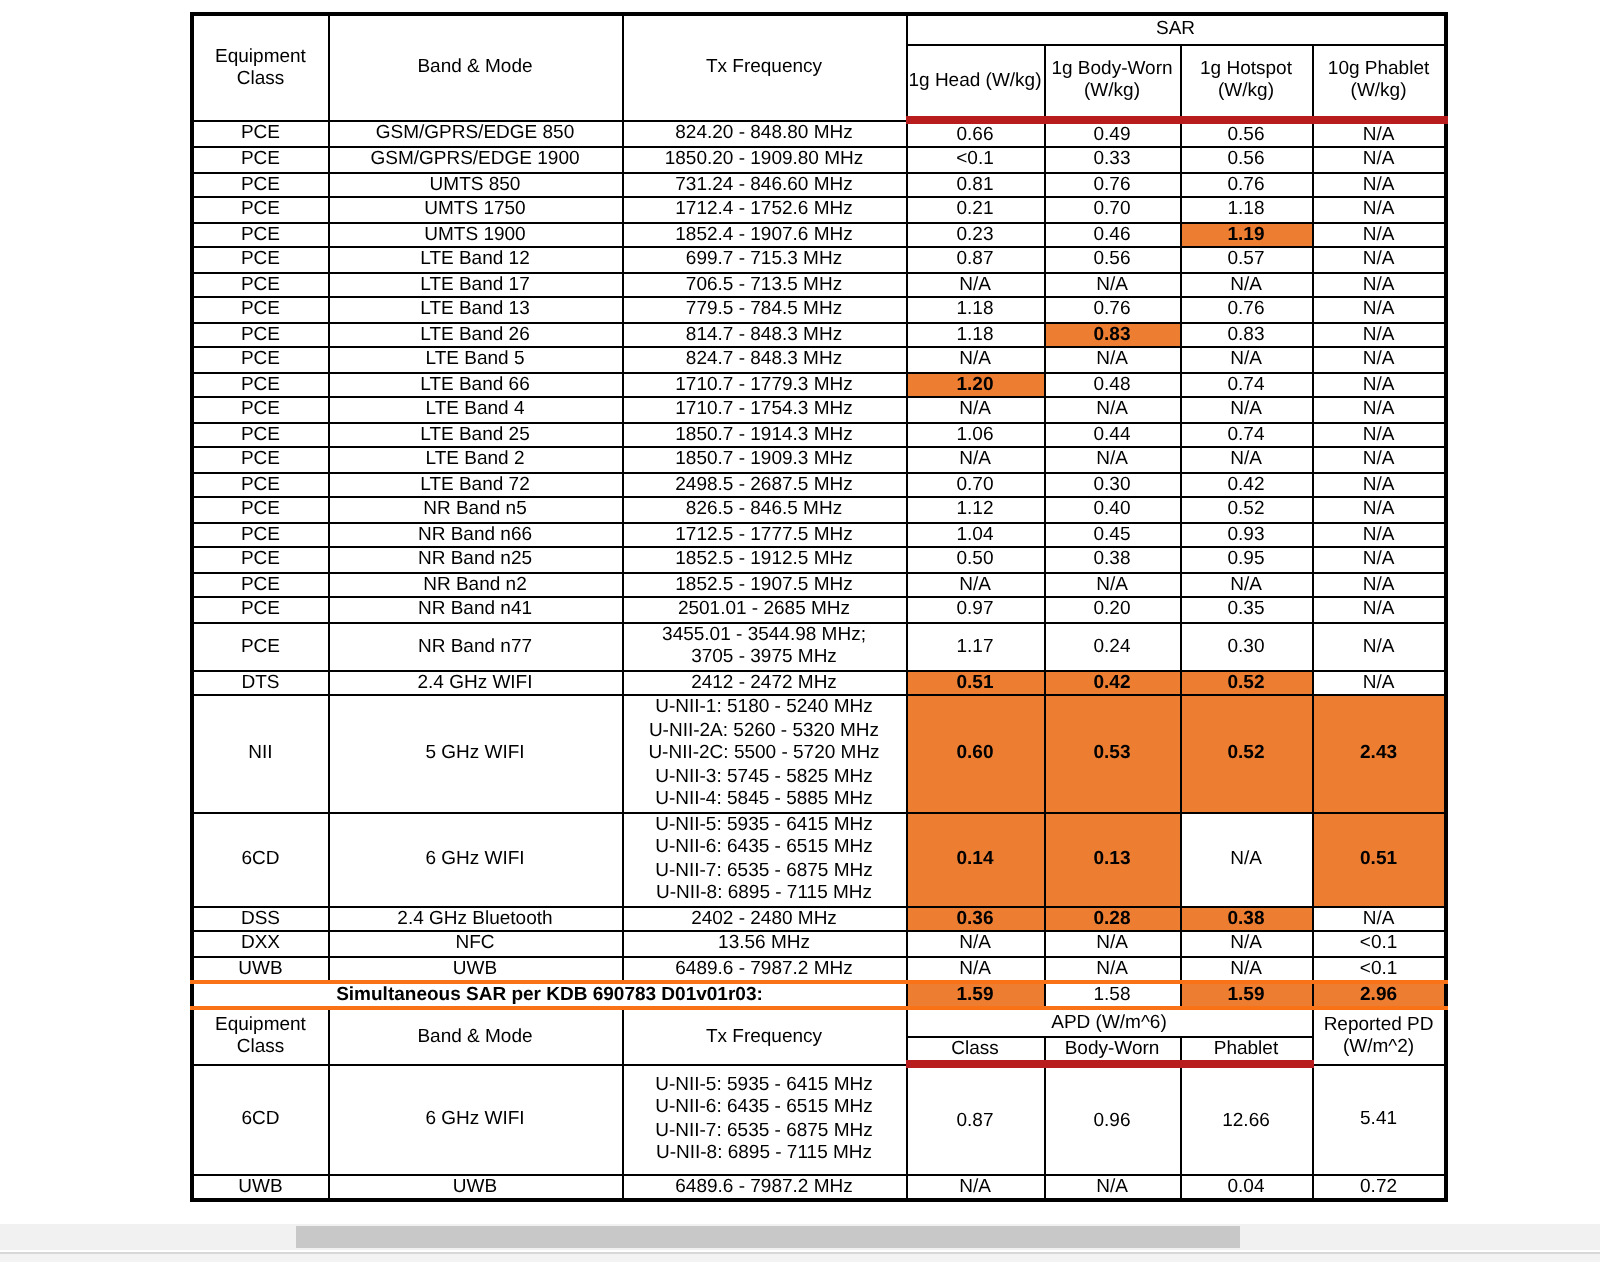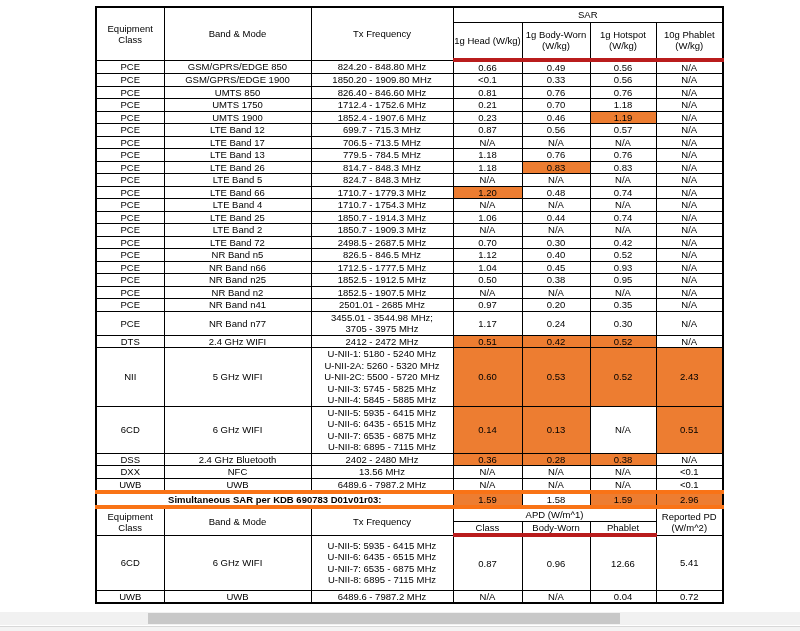--- a/index.html
+++ b/index.html
@@ -15,22 +15,22 @@
   table.sar td {
     border:1px solid #000; text-align:center; vertical-align:middle;
     line-height:11px; padding:0; overflow:hidden;
     white-space:normal; word-wrap:break-word;
   }
   tr.single { height:12px; }
   tr.hrow1 { height:15px; }
   tr.hrow2 { height:38px; }
   tr.h2row { height:14px; }
   #t1sub td, #t2sub td { border-bottom:4px solid #b91c1c; }
-  tr.thick-top td { border-top:4px solid #f97316; }
-  td.hl { background:#ED7D31; font-weight:normal; }
+  tr.thick-top td { border-top:2px solid #f97316; }
+  td.hl { background:#ED7D31; font-weight:bold; }
   td.simlabel { text-align:left; font-weight:bold; padding:1px 0 1px 3px; }
   tr.padrow td { padding-top:4px; padding-bottom:4px; }
   .freq-line { line-height:11.5px; }
 
   .scroll-track { position:absolute; left:0; top:612px; width:800px; height:13px; background:#f1f1f1; }
   .scroll-thumb { position:absolute; left:148px; top:1px; width:472px; height:11px; background:#c8c8c8; }
   .bottom-bar { position:absolute; left:0; top:626px; width:800px; height:5px; background:#f3f3f3; border-top:1px solid #d8d8d8; }
 </style>
 </head>
 <body>
@@ -83,21 +83,21 @@
           </td>
           <td>&lt;0.1</td>
           <td>0.33</td>
           <td>0.56</td>
           <td>N/A</td>
         </tr>
         <tr class="single">
           <td>PCE</td>
           <td>UMTS 850</td>
           <td>
-            <div class="freq-line">826.40 - 846.60 MHz</div>
+            <div class="freq-line">731.24 - 846.60 MHz</div>
           </td>
           <td>0.81</td>
           <td>0.76</td>
           <td>0.76</td>
           <td>N/A</td>
         </tr>
         <tr class="single">
           <td>PCE</td>
           <td>UMTS 1750</td>
           <td>
@@ -379,21 +379,21 @@
           <td class="hl">1.59</td>
           <td class="hl">2.96</td>
         </tr>
     </tbody>
 
     <tbody>
       <tr class="h2row thick-top">
         <td rowspan="2">Equipment Class</td>
         <td rowspan="2">Band &amp; Mode</td>
         <td rowspan="2">Tx Frequency</td>
-        <td colspan="3">APD (W/m^1)</td>
+        <td colspan="3">APD (W/m^6)</td>
         <td rowspan="2">Reported PD (W/m^2)</td>
       </tr>
       <tr class="h2row" id="t2sub">
           <td>Class</td>
           <td>Body-Worn</td>
           <td>Phablet</td>
         </tr>
     </tbody>
 
     <tbody id="t2body">

